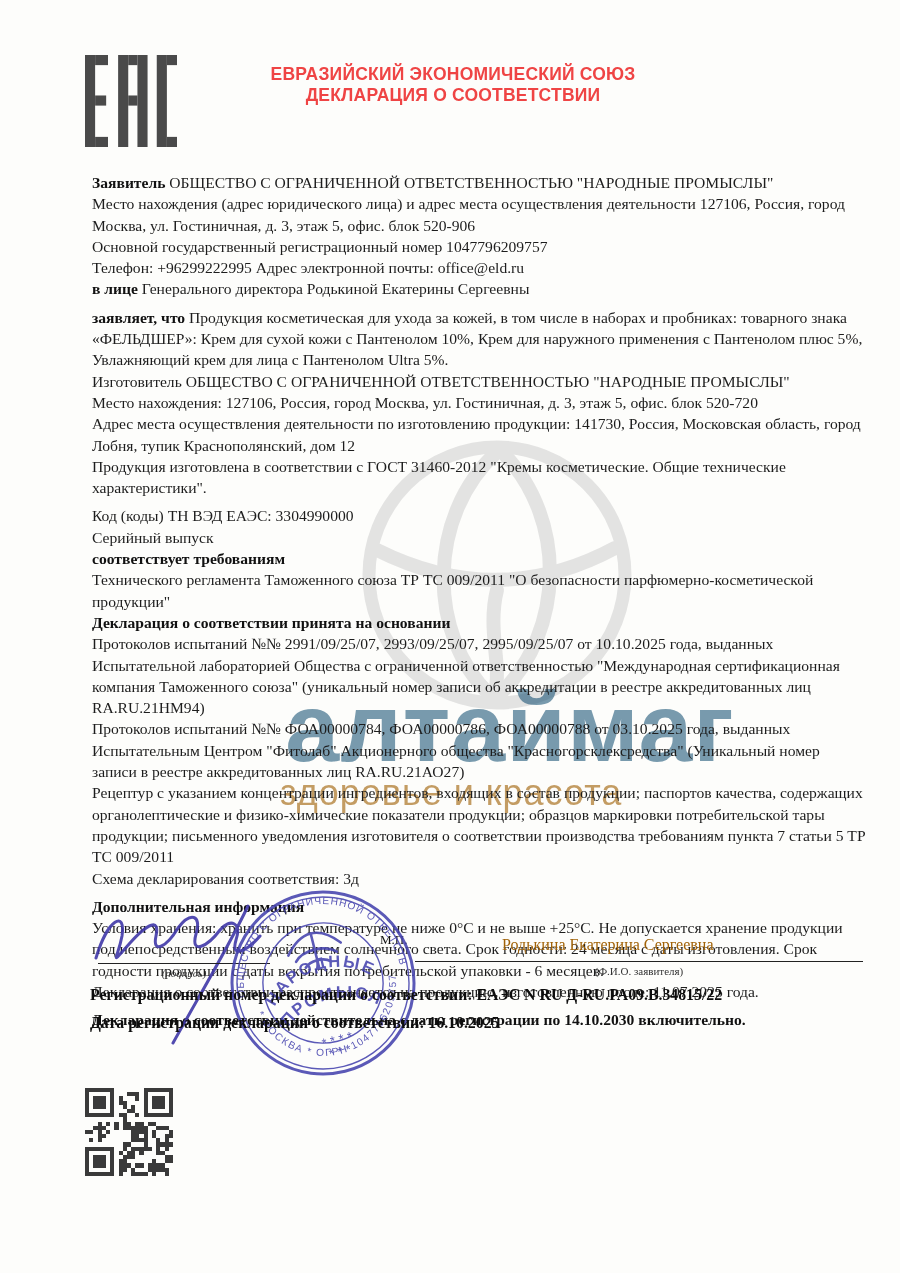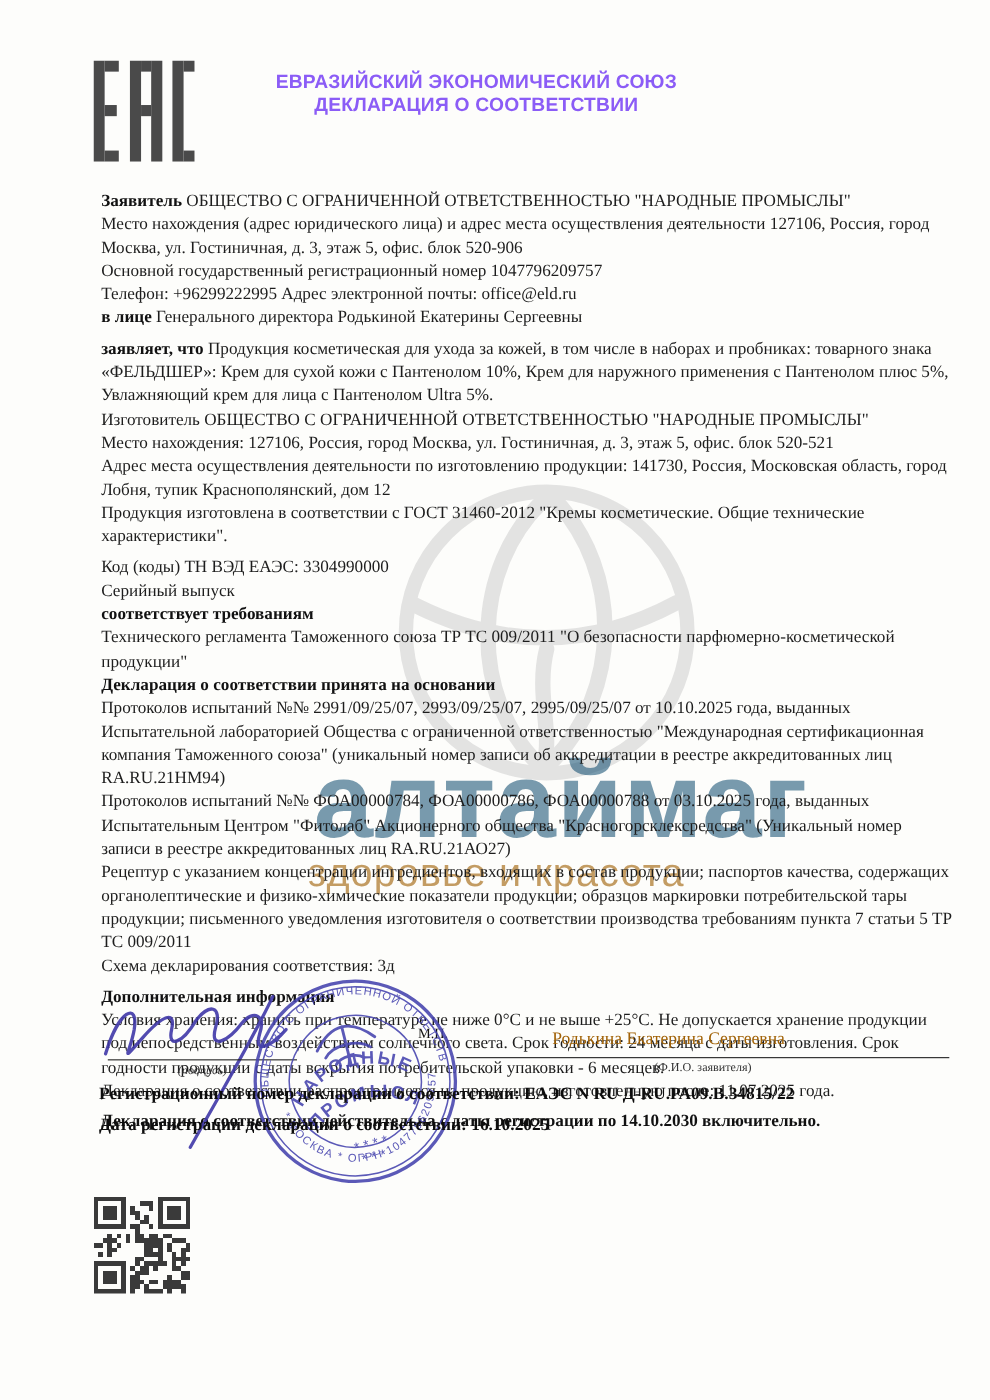--- a/index.html
+++ b/index.html
@@ -3,23 +3,23 @@
 <meta charset="utf-8">
 <style>
   html,body{margin:0;padding:0;background:#ffffff;}
   .page{
     position:relative;width:900px;height:1273px;background:#fdfdfb;overflow:hidden;
     font-family:"Liberation Serif","DejaVu Serif",serif;color:#222;
   }
   
   .eac-logo{position:absolute;left:85px;top:55px;width:92px;height:92px;}
   .doc-title{
-    position:absolute;left:228px;top:64px;width:410px;text-align:center;
+    position:absolute;left:248px;top:64px;width:410px;text-align:center;
     font-family:"Liberation Sans","DejaVu Sans",sans-serif;font-weight:bold;
-    font-size:17.5px;line-height:21px;color:#8b5cf6;letter-spacing:.2px;
+    font-size:17.5px;line-height:21px;color:#ef4444;letter-spacing:.2px;
   }
   
   .wm{position:absolute;pointer-events:none;}
   .wm-globe{left:352px;top:430px;width:290px;height:290px;opacity:.55;}
   .wm-brand{
     left:150px;top:672px;width:720px;text-align:center;
     font-family:"Liberation Sans","DejaVu Sans",sans-serif;font-weight:bold;
     font-size:97px;color:#0c4a6e;opacity:.55;letter-spacing:1px;
   }
   .wm-tagline{
@@ -85,21 +85,21 @@
   <div class="wm wm-tagline">здоровье и красота</div>
 
   <div class="doc-body">
       <div class="para"><b>Заявитель</b> ОБЩЕСТВО С ОГРАНИЧЕННОЙ ОТВЕТСТВЕННОСТЬЮ "НАРОДНЫЕ ПРОМЫСЛЫ"</div>
       <div class="para">Место нахождения (адрес юридического лица) и адрес места осуществления деятельности 127106, Россия, город Москва, ул. Гостиничная, д. 3, этаж 5, офис. блок 520-906</div>
       <div class="para">Основной государственный регистрационный номер 1047796209757</div>
       <div class="para">Телефон: +96299222995 Адрес электронной почты: office@eld.ru</div>
       <div class="para"><b>в лице</b> Генерального директора Родькиной Екатерины Сергеевны</div>
       <div class="para gap"><b>заявляет, что</b> Продукция косметическая для ухода за кожей, в том числе в наборах и пробниках: товарного знака «ФЕЛЬДШЕР»: Крем для сухой кожи с Пантенолом 10%, Крем для наружного применения с Пантенолом плюс 5%, Увлажняющий крем для лица с Пантенолом Ultra 5%.</div>
       <div class="para">Изготовитель ОБЩЕСТВО С ОГРАНИЧЕННОЙ ОТВЕТСТВЕННОСТЬЮ "НАРОДНЫЕ ПРОМЫСЛЫ"</div>
-      <div class="para">Место нахождения: 127106, Россия, город Москва, ул. Гостиничная, д. 3, этаж 5, офис. блок 520-521</div>
+      <div class="para">Место нахождения: 127106, Россия, город Москва, ул. Гостиничная, д. 3, этаж 5, офис. блок 520-720</div>
       <div class="para">Адрес места осуществления деятельности по изготовлению продукции: 141730, Россия, Московская область, город Лобня, тупик Краснополянский, дом 12</div>
       <div class="para">Продукция изготовлена в соответствии с ГОСТ 31460-2012 "Кремы косметические. Общие технические характеристики".</div>
       <div class="para gap">Код (коды) ТН ВЭД ЕАЭС: 3304990000</div>
       <div class="para">Серийный выпуск</div>
       <div class="para"><b>соответствует требованиям</b></div>
       <div class="para">Технического регламента Таможенного союза ТР ТС 009/2011 "О безопасности парфюмерно-косметической продукции"</div>
       <div class="para"><b>Декларация о соответствии принята на основании</b></div>
       <div class="para">Протоколов испытаний №№ 2991/09/25/07, 2993/09/25/07, 2995/09/25/07 от 10.10.2025 года, выданных Испытательной лабораторией Общества с ограниченной ответственностью "Международная сертификационная компания Таможенного союза" (уникальный номер записи об аккредитации в реестре аккредитованных лиц RA.RU.21НМ94)</div>
       <div class="para">Протоколов испытаний №№ ФОА00000784, ФОА00000786, ФОА00000788 от 03.10.2025 года, выданных Испытательным Центром "Фитолаб" Акционерного общества "Красногорсклексредства" (Уникальный номер записи в реестре аккредитованных лиц RA.RU.21АО27)</div>
       <div class="para">Рецептур с указанием концентрации ингредиентов, входящих в состав продукции; паспортов качества, содержащих органолептические и физико-химические показатели продукции; образцов маркировки потребительской тары продукции; письменного уведомления изготовителя о соответствии производства требованиям пункта 7 статьи 5 ТР ТС 009/2011</div>

